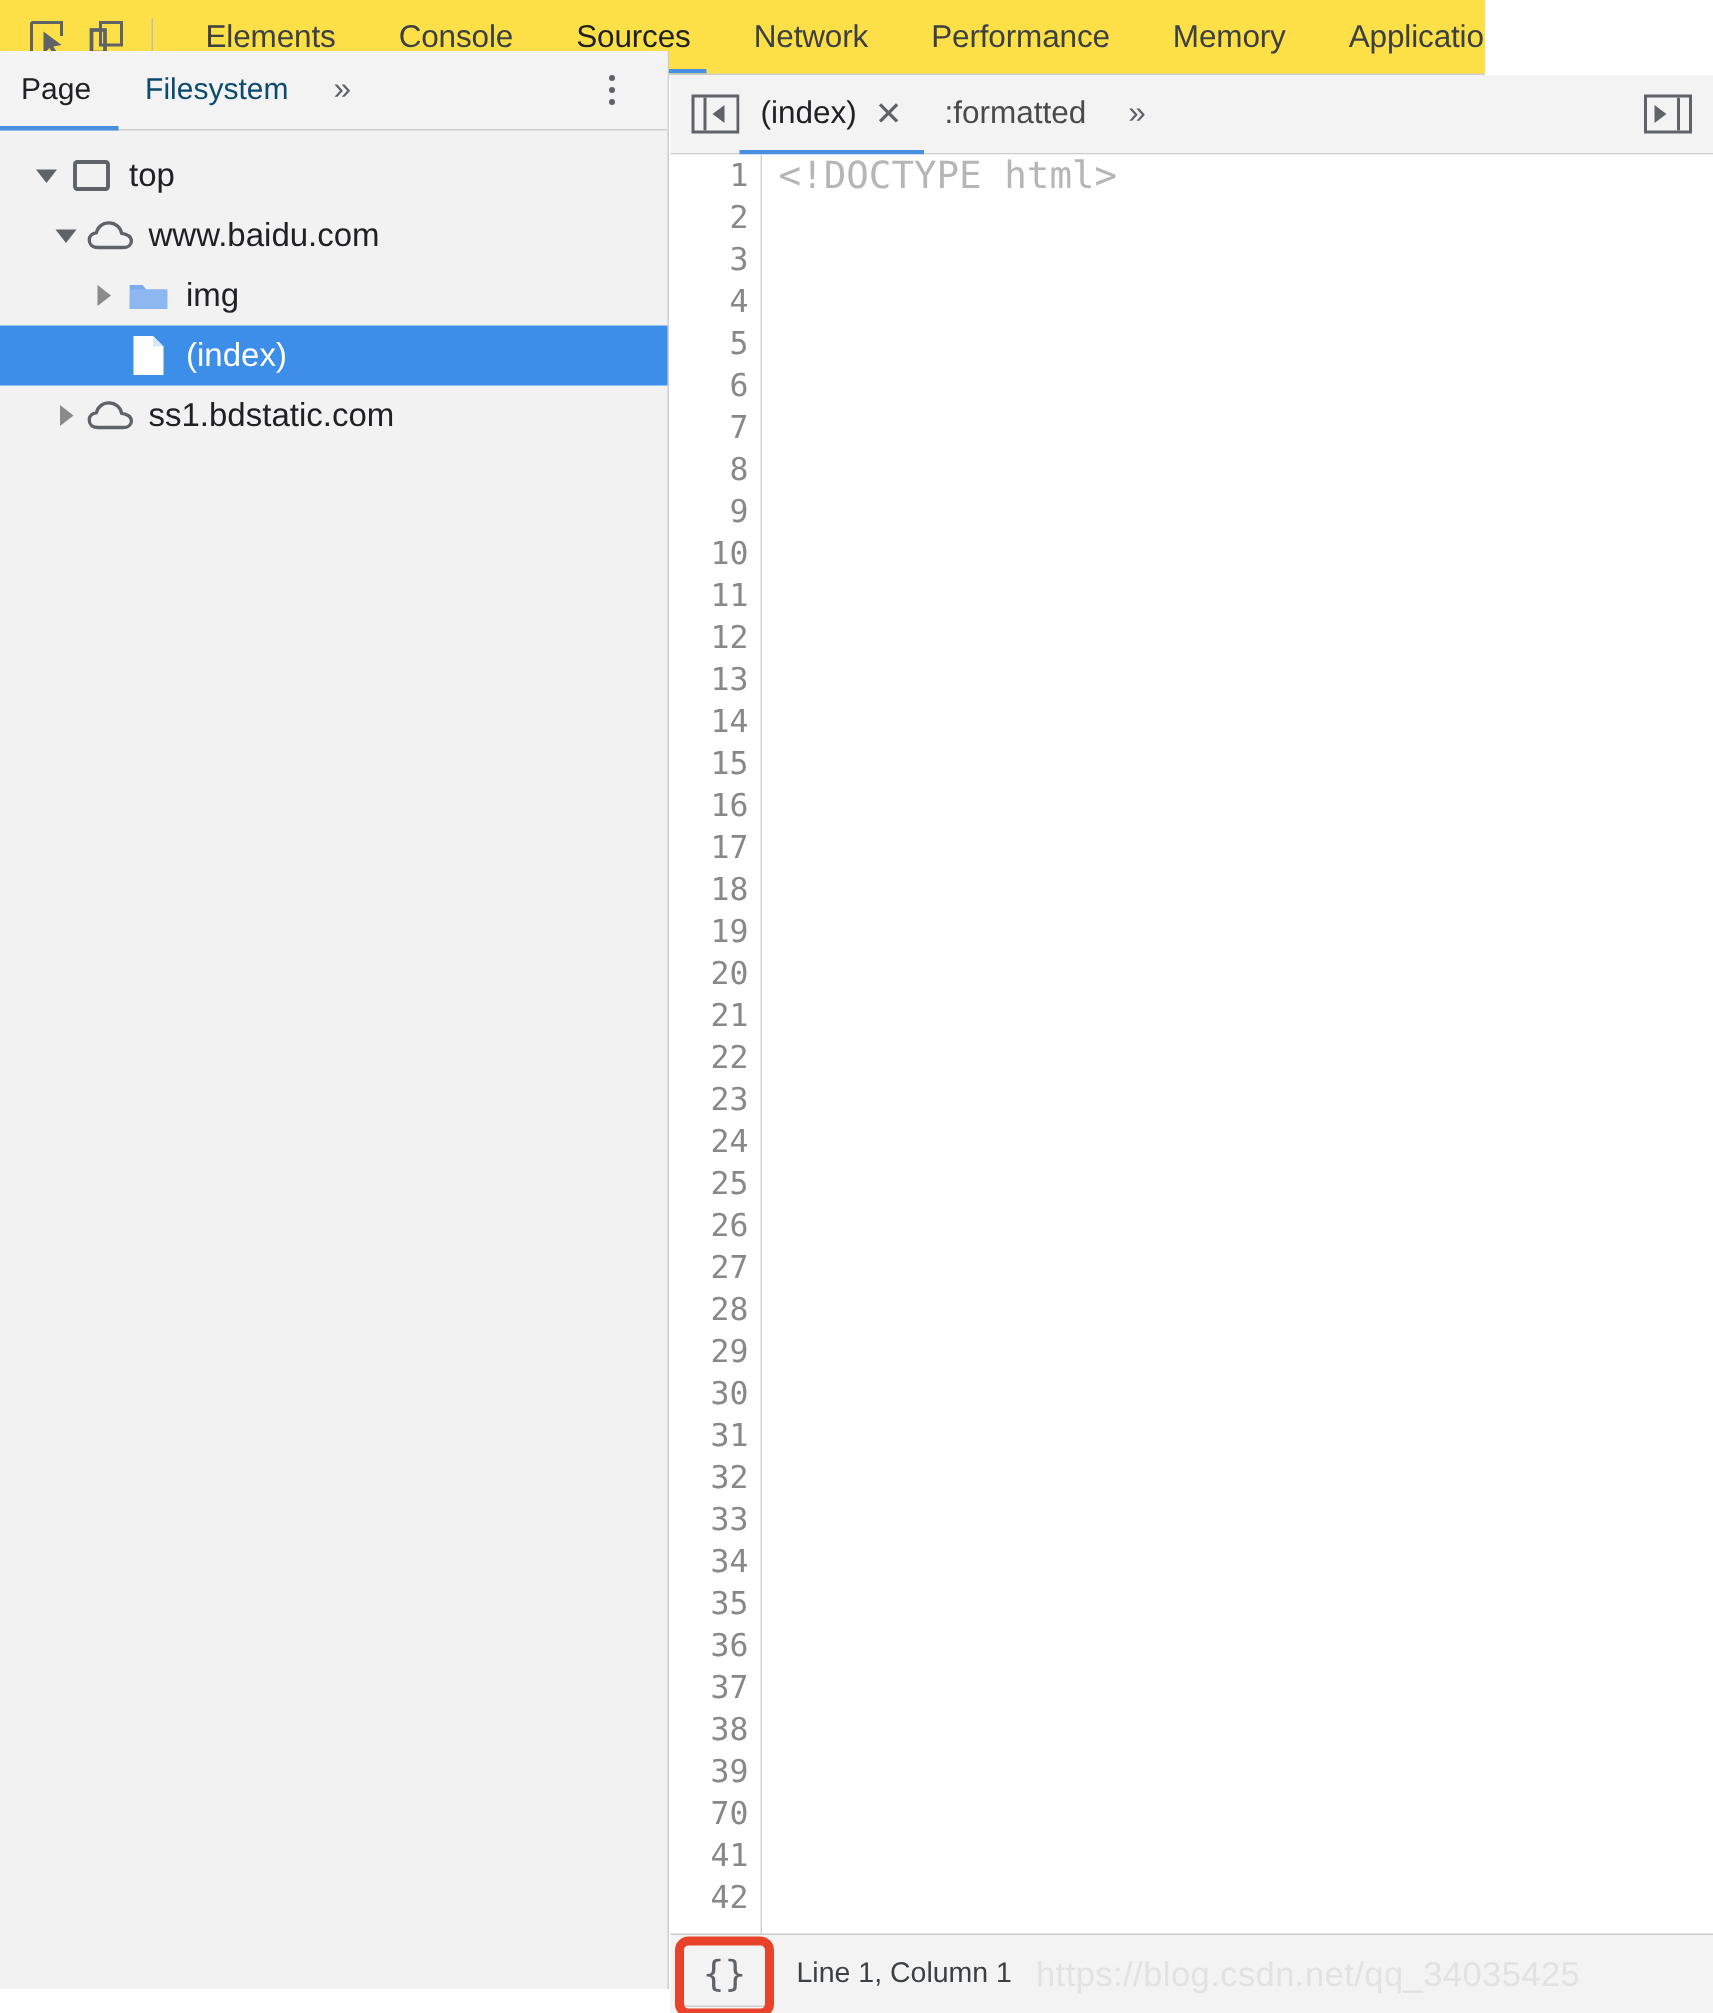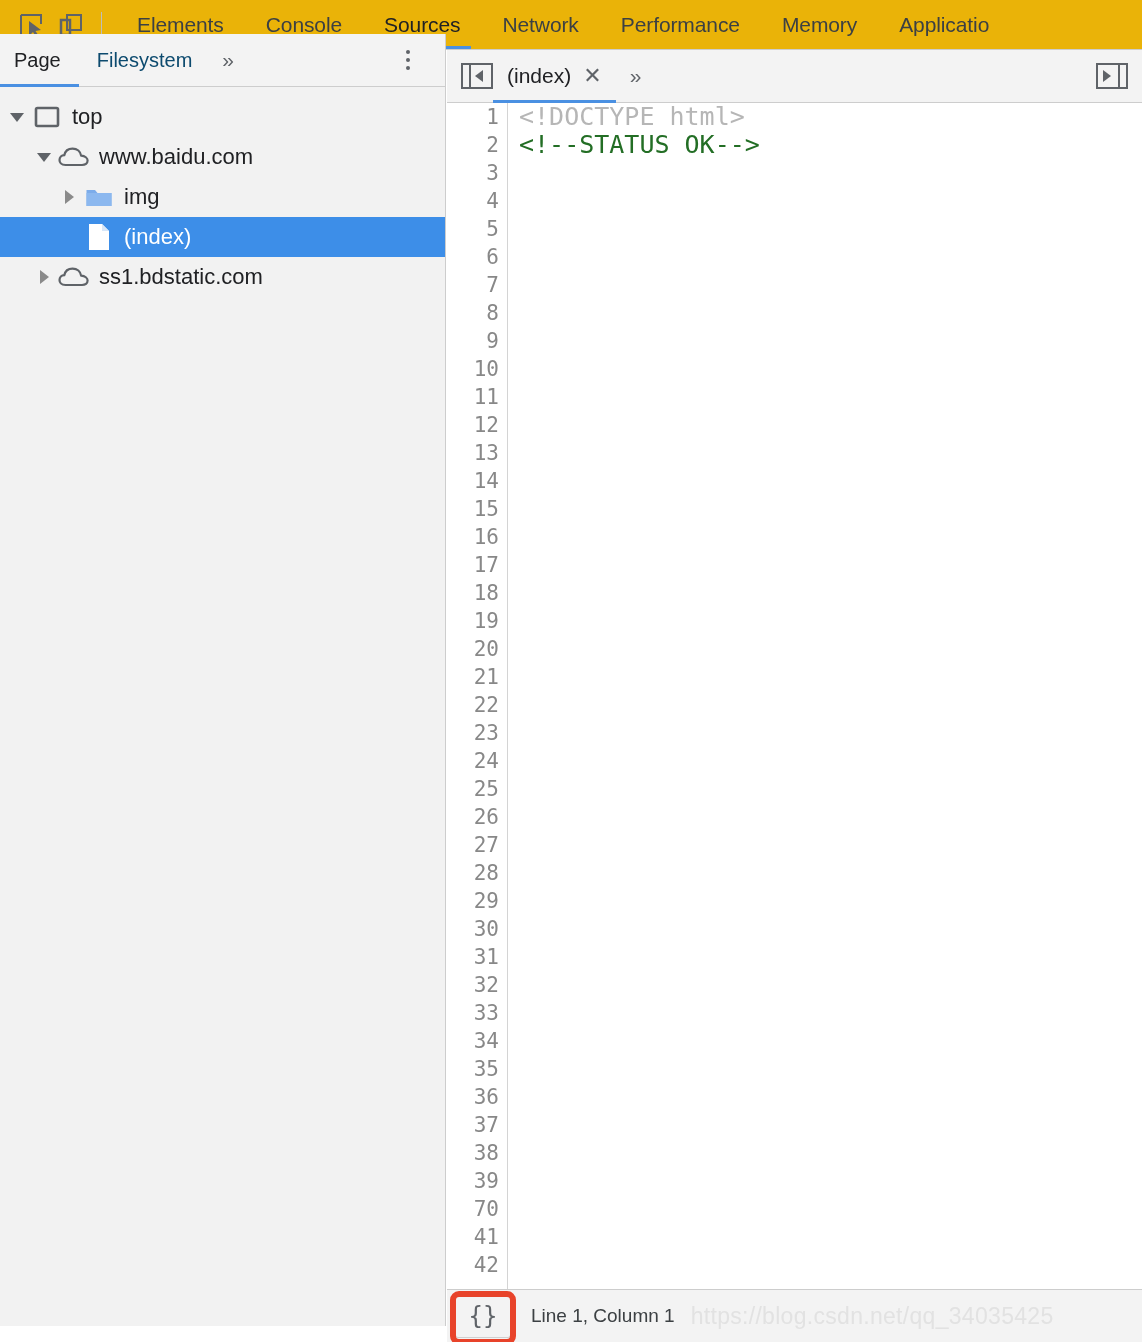--- a/index.html
+++ b/index.html
@@ -16,22 +16,22 @@
     position: relative;
     width: 1142px;
     height: 1342px;
     background: #ffffff;
   }
 
   
   .panel-bar {
     position: absolute;
     left: 0; top: 0;
-    width: 1142px; height: 50px;
-    background: #eab308;
+    width: 990px; height: 50px;
+    background: #fde047;
     border-bottom: 1px solid #cdcdcd;
     display: flex;
     align-items: center;
   }
   .tool-icons {
     display: flex;
     align-items: center;
     padding-left: 11px;
     height: 100%;
   }
@@ -413,21 +413,21 @@
       <div class="nav-chev">»</div>
       <div class="kebab">
           <i></i>
           <i></i>
           <i></i>
         </div>
     </div>
 
     <div class="tree">
 
-      <div class="tree-row" style="padding-left:4px">
+      <div class="tree-row" style="padding-left:18px">
         <div class="twisty down">
             <span></span>
           </div>
         <div class="tree-ico">
           <svg width="26" height="22" viewBox="0 0 26 22">
               <rect x="2" y="2" width="22" height="18" rx="1.5" fill="none" stroke="#5f6368" stroke-width="2.6"></rect>
             </svg>
         </div>
         <div class="tree-label">top</div>
       </div>
@@ -488,20 +488,23 @@
   <div class="editor-pane">
 
     <div class="editor-tabbar">
       <div class="pane-toggle">
         <div class="bar"></div>
           <div class="tri"></div>
       </div>
       <div class="etab active">
         <span>(index)</span>
         <span class="close">✕</span>
+      </div>
+      <div class="etab">
+        <span>:formatted</span>
       </div>
       <div class="etab-chev">»</div>
       <div class="drawer-btn">
         <div class="tri2"></div>
           <div class="bar2"></div>
       </div>
     </div>
 
     <div class="code-area">
       <div class="gutter" id="gutter">
@@ -543,21 +546,20 @@
           <div class="ln">36</div>
           <div class="ln">37</div>
           <div class="ln">38</div>
           <div class="ln">39</div>
           <div class="ln">70</div>
           <div class="ln">41</div>
           <div class="ln">42</div>
         </div>
       <div class="code-lines" id="codelines">
           <div class="cl"><span class="tok-doctype">&lt;!DOCTYPE html&gt;</span></div>
-          <div class="cl"><span class="tok-comment">&lt;!--STATUS OK--&gt;</span></div>
           <div class="cl"></div>
           <div class="cl"></div>
           <div class="cl"></div>
           <div class="cl"></div>
           <div class="cl"></div>
           <div class="cl"></div>
           <div class="cl"></div>
           <div class="cl"></div>
           <div class="cl"></div>
           <div class="cl"></div>

